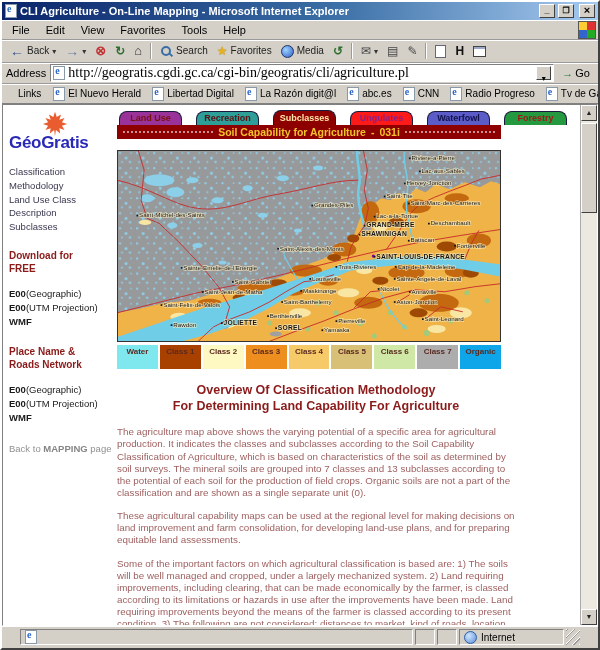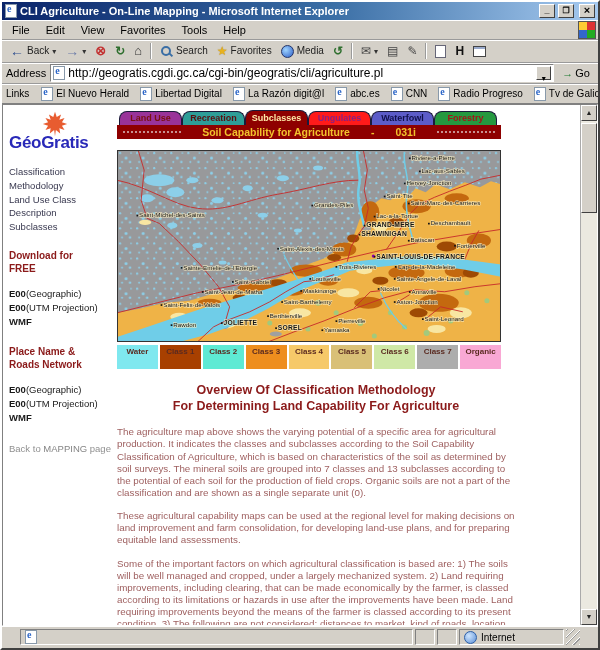--- a/index.html
+++ b/index.html
@@ -38,29 +38,29 @@
   .icon-print::before{content:"▤";color:#444;font-size:12px;line-height:12px;}
   .icon-edit::before{content:"✎";color:#444;font-size:12px;line-height:12px;}
   .icon-doc{width:9px;height:11px;background:#fff;border:1px solid #667;display:inline-block;}
   .icon-H::before{content:"H";font-weight:bold;font-size:12px;color:#111;line-height:12px;}
   .icon-winbox{width:11px;height:9px;border:1px solid #444;background:#fff;box-shadow:inset 0 2px 0 #99AACC;display:inline-block;}
 
   
   .addressbar{height:20px;flex:none;display:flex;align-items:center;gap:4px;padding:0 4px;border-bottom:1px solid #9a9a9a;box-shadow:inset 0 1px 0 #fff;}
   .addr-label{font-size:11px;color:#000;}
   .addr-field{flex:1;height:16px;background:#fff;border:1px solid;border-color:#808080 #fff #fff #808080;display:flex;align-items:center;padding:0 2px;gap:3px;}
-  .addr-input{flex:1;border:none;outline:none;font-size:12px;font-family:Liberation Sans, sans-serif;height:14px;background:transparent;padding:0;color:#000;}
+  .addr-input{flex:1;border:none;outline:none;font-size:14px;font-family:Liberation Serif, serif;height:14px;background:transparent;padding:0;color:#000;}
   .addr-drop{width:15px;height:14px;flex:none;background:#D4D0C8;border:1px solid;border-color:#fff #404040 #404040 #fff;text-align:center;box-sizing:border-box;}
   .addr-drop::before{content:"▾";font-size:8px;line-height:12px;}
   .go-button{display:flex;align-items:center;gap:2px;font-size:11px;padding:0 4px;color:#000;}
   .icon-go::before{content:"→";color:#1B7A2E;font-weight:bold;}
 
   
   .linksbar{height:19px;flex:none;display:flex;align-items:center;gap:1px;padding:0 4px;font-size:10px;border-bottom:1px solid #808080;box-shadow:inset 0 1px 0 #fff;overflow:hidden;}
-  .links-label{padding-right:6px;color:#000;}
+  .links-label{padding-right:6px;color:#000;margin-left:12px;}
   .link-item{display:flex;align-items:center;gap:3px;padding:0 5px;white-space:nowrap;color:#000;}
   .ie-doc-icon{width:10px;height:12px;background:#fff;border:1px solid #8899AA;position:relative;display:inline-block;flex:none;}
   .ie-doc-icon::before{content:"e";position:absolute;left:1px;top:-2px;color:#2C66C8;font-size:10px;font-weight:bold;font-family:"Liberation Serif",serif;}
 
   
   .client{flex:1;position:relative;background:#fff;border:1px solid;border-color:#808080 #fff #fff #808080;overflow:hidden;}
   .scrollbar{position:absolute;right:0;top:0;bottom:0;width:16px;background:#EBE9E0;border-left:1px solid #aaa;display:flex;flex-direction:column;}
   .sb-btn{height:16px;flex:none;background:#D4D0C8;border:1px solid;border-color:#fff #404040 #404040 #fff;text-align:center;font-size:7px;line-height:14px;color:#222;box-sizing:border-box;}
   .sb-btn.up::before{content:"▲";} .sb-btn.down::before{content:"▼";}
   .sb-track{flex:1;position:relative;}
@@ -72,27 +72,27 @@
 
   
   .logo{position:relative;width:100px;height:42px;margin-bottom:10px;}
   .logo-leaf{position:absolute;left:26px;top:-2px;width:40px;height:26px;}
   .logo-text{position:absolute;left:0;bottom:2px;font-size:17px;font-weight:bold;color:#2929B8;letter-spacing:-0.3px;}
   .s-link{font-size:9.5px;color:#38384F;line-height:1.45;cursor:pointer;}
   .s-head{font-size:10px;font-weight:bold;color:#8B1A1A;margin:15px 0 12px;line-height:1.3;width:92px;}
   .s-dl{font-size:9.5px;color:#1A1A1A;line-height:1.5;cursor:pointer;}
   .s-dl .code{font-weight:bold;}
   .s-back{font-size:9.5px;color:#909090;margin-top:18px;}
-  .s-back .strong{font-weight:normal;color:#858585;}
-
-  
-  .tabs{display:flex;gap:0;padding-left:2px;}
+  .s-back .strong{font-weight:bold;color:#858585;}
+
+  
+  .tabs{display:flex;gap:14px;padding-left:2px;}
   .tab{flex:none;width:61px;height:13px;border:1px solid #1A1A3A;border-bottom:none;border-radius:8px 8px 0 0;font-size:9px;font-weight:bold;text-align:center;line-height:13px;overflow:hidden;cursor:pointer;}
   .tab.active{height:14px;margin-top:-1px;line-height:14px;}
-  .banner{width:384px;height:14px;background:#8E0000;display:flex;align-items:center;color:#F2C22C;font-weight:bold;font-size:10.5px;gap:21px;padding:0 6px;box-sizing:border-box;}
+  .banner{width:384px;height:14px;background:#8E0000;display:flex;align-items:center;color:#F2C22C;font-weight:bold;font-size:10.5px;gap:5px;padding:0 6px;box-sizing:border-box;}
   .banner .lead{flex:1;border-top:2px dotted #C89090;height:0;}
 
   
   .map-wrap{margin-top:11px;width:384px;}
   svg.map{display:block;background:#98999B;}
   .map-label{font-family:"Liberation Sans",sans-serif;font-size:6.2px;fill:#151515;paint-order:stroke;stroke:rgba(250,236,194,0.75);stroke-width:1.3px;}
   .map-label.big{font-size:6.7px;font-weight:bold;letter-spacing:0.2px;}
   .map-dot{fill:#151515;}
 
   
@@ -479,27 +479,27 @@
                 <text x="106" y="174" class="map-label big">JOLIETTE</text>
               </g>
             <rect x="0.5" y="0.5" width="381" height="190" fill="none" stroke="#333"></rect>
           </svg>
         </div>
 
         <div class="legend">
 
         <div class="legend-item" style="background-color: rgb(127, 232, 239);"><span class="legend-label">Water</span></div>
             <div class="legend-item" style="background-color: rgb(168, 64, 0);"><span class="legend-label">Class 1</span></div>
-            <div class="legend-item" style="background-color: #5eead4;"><span class="legend-label">Class 2</span></div>
+            <div class="legend-item" style="background-color: #fef9c3;"><span class="legend-label">Class 2</span></div>
             <div class="legend-item" style="background-color: rgb(238, 142, 30);"><span class="legend-label">Class 3</span></div>
             <div class="legend-item" style="background-color: rgb(246, 201, 105);"><span class="legend-label">Class 4</span></div>
             <div class="legend-item" style="background-color: rgb(217, 192, 119);"><span class="legend-label">Class 5</span></div>
             <div class="legend-item" style="background-color: rgb(207, 232, 166);"><span class="legend-label">Class 6</span></div>
             <div class="legend-item" style="background-color: rgb(173, 173, 173);"><span class="legend-label">Class 7</span></div>
-            <div class="legend-item" style="background-color: #f9a8d4;"><span class="legend-label">Organic</span></div>
+            <div class="legend-item" style="background-color: #0ea5e9;"><span class="legend-label">Organic</span></div>
           </div>
 
         <div class="article">
           <div class="art-head">
             <div>Overview Of Classification Methodology</div>
             <div>For Determining Land Capability For Agriculture</div>
           </div>
           <div class="paras">
 
           <p class="para">The agriculture map above shows the varying potential of a specific area for agricultural production. It indicates the classes and subclasses according to the Soil Capability Classification of Agriculture, which is based on characteristics of the soil as determined by soil surveys. The mineral soils are grouped into 7 classes and 13 subclasses according to the potential of each soil for the production of field crops. Organic soils are not a part of the classification and are shown as a single separate unit (0).</p>

